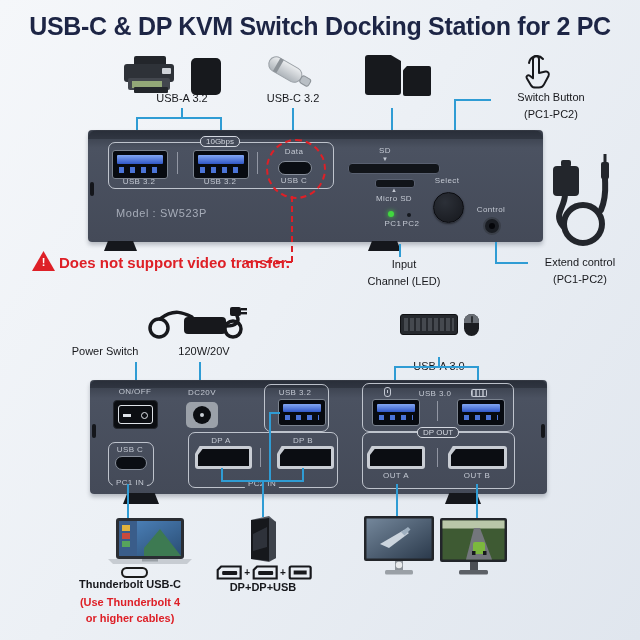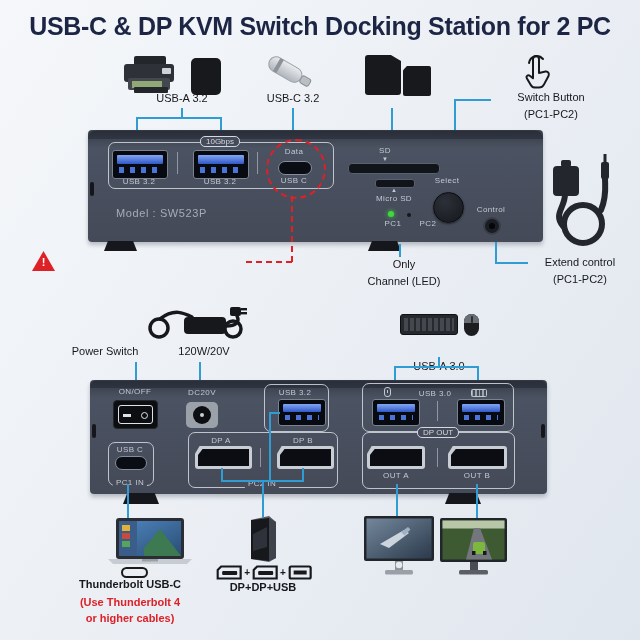--- a/index.html
+++ b/index.html
@@ -135,21 +135,21 @@
     <div class="abs" style="left:345px;top:62px;width:29px;height:29px;border-radius:50%;background:radial-gradient(circle at 38% 32%,#2c3038,#15171c);border:1px solid #0b0c10;box-shadow:0 1px 2px rgba(0,0,0,.5)"></div>
 
     <span class="plabel" style="left:403px;top:75px">Control</span>
     <div class="abs" style="left:395px;top:87px;width:18px;height:18px;border-radius:50%;background:#1a1d23;border:2px solid #3a3f49;box-sizing:border-box">
       <div class="abs" style="left:4px;top:4px;width:6px;height:6px;border-radius:50%;background:#05060a"></div>
     </div>
 
     <div class="abs" style="left:300px;top:81px;width:6px;height:6px;border-radius:50%;background:#41d83f;box-shadow:0 0 5px #41d83f"></div>
     <div class="abs" style="left:319px;top:83px;width:4px;height:4px;border-radius:50%;background:#15181e"></div>
     <span class="plabel" style="left:305px;top:89px">PC1</span>
-    <span class="plabel" style="left:340px;top:89px">PC2</span>
+    <span class="plabel" style="left:323px;top:89px">PC2</span>
 
     <span class="abs" style="left:28px;top:77px;font-size:11px;letter-spacing:.6px;color:#a6acb8">Model : SW523P</span>
 
     <div class="redcircle" style="left:178px;top:9px;width:56px;height:56px"></div>
   </div>
   <div class="foot" style="left:104px;top:241px;width:33px;height:10px"></div>
   <div class="foot" style="left:368px;top:241px;width:33px;height:10px"></div>
 
   <svg class="abs" style="left:545px;top:152px" width="90" height="100" viewBox="0 0 90 100">
     <g fill="none" stroke="#23262c" stroke-width="6" stroke-linecap="round">
@@ -159,25 +159,26 @@
     </g>
     <rect x="8" y="14" width="26" height="30" rx="4" fill="#23262c"></rect>
     <rect x="16" y="8" width="10" height="7" rx="2" fill="#23262c"></rect>
     <rect x="56" y="10" width="8" height="17" rx="2" fill="#23262c"></rect>
     <rect x="58.5" y="2" width="3" height="9" fill="#23262c"></rect>
   </svg>
 
   <div class="abs" style="left:32px;top:251px;width:23px;height:20px;background:#de2027;clip-path:polygon(50% 0,100% 100%,0 100%)">
     <span class="abs" style="left:0;right:0;top:5px;text-align:center;color:#fff;font-size:11px;font-weight:700">!</span>
   </div>
+  <span class="abs red" style="left:59px;top:254px;font-size:15px">Does not support video transfer.</span>
   <div class="dash-h" style="left:246px;top:261px;width:46px"></div>
   <div class="dash-v" style="left:291px;top:196px;height:66px"></div>
 
   <div class="bl" style="left:399px;top:244px;width:2px;height:13px"></div>
-  <span class="lbl" style="left:404px;top:258px">Only</span>
+  <span class="lbl" style="left:404px;top:258px">Input</span>
   <span class="lbl" style="left:404px;top:275px">Channel (LED)</span>
 
   <div class="bl" style="left:495px;top:242px;width:2px;height:22px"></div>
   <div class="bl" style="left:495px;top:262px;width:33px;height:2px"></div>
   <span class="lbl" style="left:580px;top:256px">Extend control</span>
   <span class="lbl" style="left:580px;top:273px">(PC1-PC2)</span>
 
   <svg class="abs" style="left:146px;top:304px" width="102" height="38" viewBox="0 0 102 38">
     <g fill="none" stroke="#17181c" stroke-width="3.5" stroke-linecap="round">
       <circle cx="13" cy="24" r="9"></circle>

